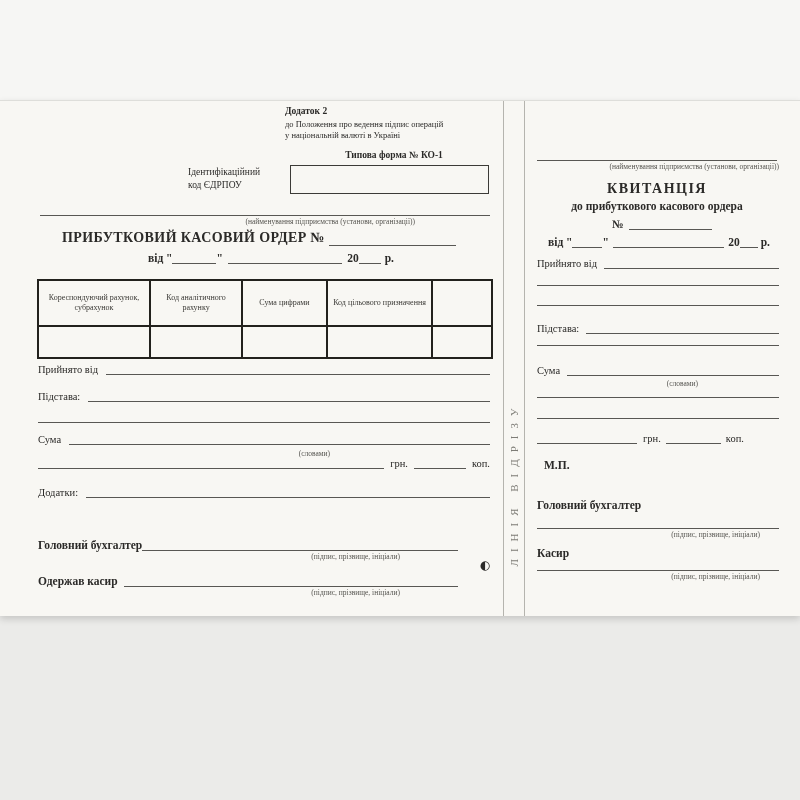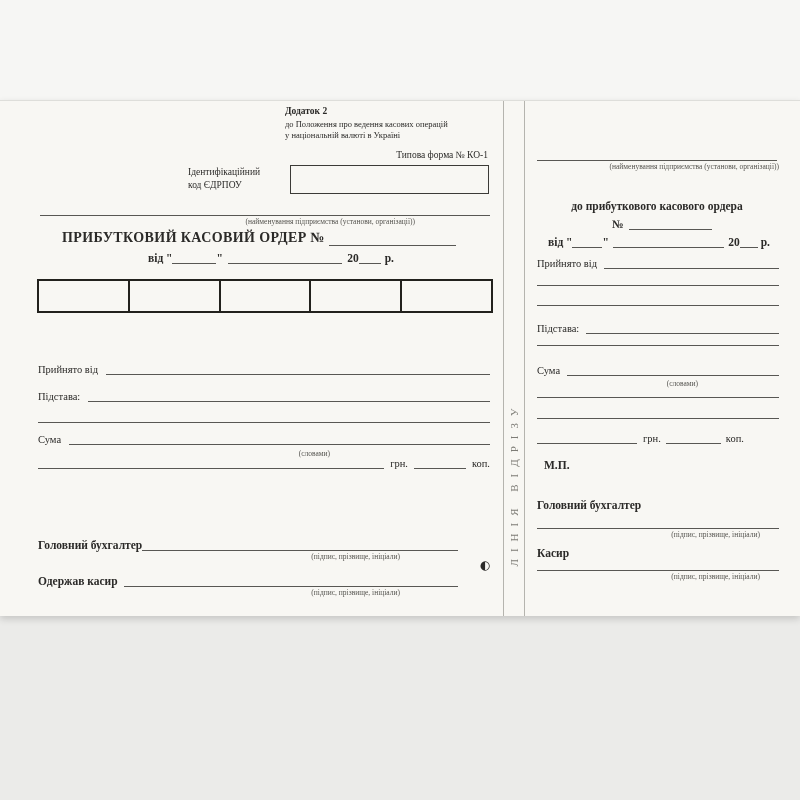--- a/index.html
+++ b/index.html
@@ -35,24 +35,24 @@
 </style>
 </head>
 <body>
 
 <div class="screen">
   <div class="topstrip"></div>
 
   <div class="paper">
 
     <div class="abs t9 b" style="left:285px;top:5px;">Додаток 2</div>
-    <div class="abs t8" style="left:285px;top:18px;">до Положення про ведення касових операцій</div>
+    <div class="abs t8" style="left:285px;top:18px;">до Положення про ведення підпис операцій</div>
     <div class="abs t8" style="left:285px;top:29px;">у національній валюті в Україні</div>
 
-    <div class="abs t9" style="left:300px;top:49px;width:188px;text-align:right;">Типова форма № КО-1</div>
+    <div class="abs t9" style="left:300px;top:49px;width:188px;text-align:center;font-weight:bold;">Типова форма № КО-1</div>
 
     <div class="abs t9" style="left:188px;top:66px;">Ідентифікаційний</div>
     <div class="abs t9" style="left:188px;top:79px;">код ЄДРПОУ</div>
     <div class="edrpou-box" style="left:290px;top:64px;width:197px;height:27px;"></div>
 
     <div class="rule" style="left:40px;top:114px;width:450px;"></div>
     <div class="cap abs" style="left:115px;top:117px;width:300px;">(найменування підприємства (установи, організації))</div>
 
     <div class="row" style="left:62px;top:130px;width:394px;">
       <span class="lbl b t14" style="letter-spacing:0.4px;">ПРИБУТКОВИЙ КАСОВИЙ  ОРДЕР №</span>
@@ -64,20 +64,27 @@
       <span class="blank" style="width:44px;"></span>
       <span class="lbl">"</span>
       <span class="blank grow" style="margin:0 5px;"></span>
       <span class="lbl">20</span>
       <span class="blank" style="width:22px;margin-right:4px;"></span>
       <span class="lbl">р.</span>
     </div>
 
     <table class="otable">
       <tbody>
+          <tr class="hdr">
+        <td style="width:112px;">Кореспондуючий рахунок, субрахунок</td>
+        <td style="width:91px;">Код аналітичного рахунку</td>
+        <td style="width:85px;">Сума цифрами</td>
+        <td style="width:107px;">Код цільового призначення</td>
+        <td style="width:61px;"></td>
+      </tr>
       <tr class="empty">
         <td></td>
         <td></td>
         <td></td>
         <td></td>
         <td></td>
       </tr>
     </tbody>
       </table>
 
@@ -98,20 +105,24 @@
     </div>
     <div class="cap abs" style="left:150px;top:349px;width:180px;">(словами)</div>
 
     <div class="row t10" style="left:38px;top:357px;width:452px;">
       <span class="blank grow" style="margin-right:6px;"></span>
       <span class="lbl">грн.</span>
       <span class="blank" style="width:52px;margin:0 6px;"></span>
       <span class="lbl">коп.</span>
     </div>
 
+    <div class="row t10" style="left:38px;top:386px;width:452px;">
+      <span class="lbl" style="margin-right:8px;">Додатки:</span>
+      <span class="blank grow"></span>
+    </div>
 
     <div class="row t11" style="left:38px;top:438px;width:420px;">
       <span class="lbl b">Головний бухгалтер</span>
       <span class="blank grow"></span>
     </div>
     <div class="cap abs" style="left:200px;top:452px;width:200px;">(підпис, прізвище, ініціали)</div>
 
     <div class="row t11" style="left:38px;top:474px;width:420px;justify-content:center;">
       <span class="lbl b" style="margin-right:6px;">Одержав касир</span>
       <span class="blank grow"></span>
@@ -120,20 +131,21 @@
 
     <div class="abs seal" style="left:480px;top:458px;">◐</div>
 
     <div class="cutline" style="left:503px;"></div>
     <div class="cutline" style="left:524px;"></div>
     <div class="vlabel" style="left:364px;top:377px;width:300px;">ЛІНІЯ  ВІДРІЗУ</div>
 
     <div class="rule" style="left:537px;top:59px;width:240px;"></div>
     <div class="cap abs" style="left:535px;top:62px;width:244px;">(найменування підприємства (установи, організації))</div>
 
+    <div class="abs b t14 ctr" style="left:535px;top:80px;width:244px;letter-spacing:1.5px;">КВИТАНЦІЯ</div>
     <div class="abs b t11 ctr" style="left:535px;top:99px;width:244px;font-family:Liberation Serif, serif;">до прибуткового касового ордера</div>
 
     <div class="row b t11" style="left:612px;top:117px;width:100px;">
       <span class="lbl" style="margin-right:5px;">№</span>
       <span class="blank grow"></span>
     </div>
 
     <div class="row b t11" style="left:548px;top:135px;width:222px;">
       <span class="lbl">від "</span>
       <span class="blank" style="width:30px;"></span>

